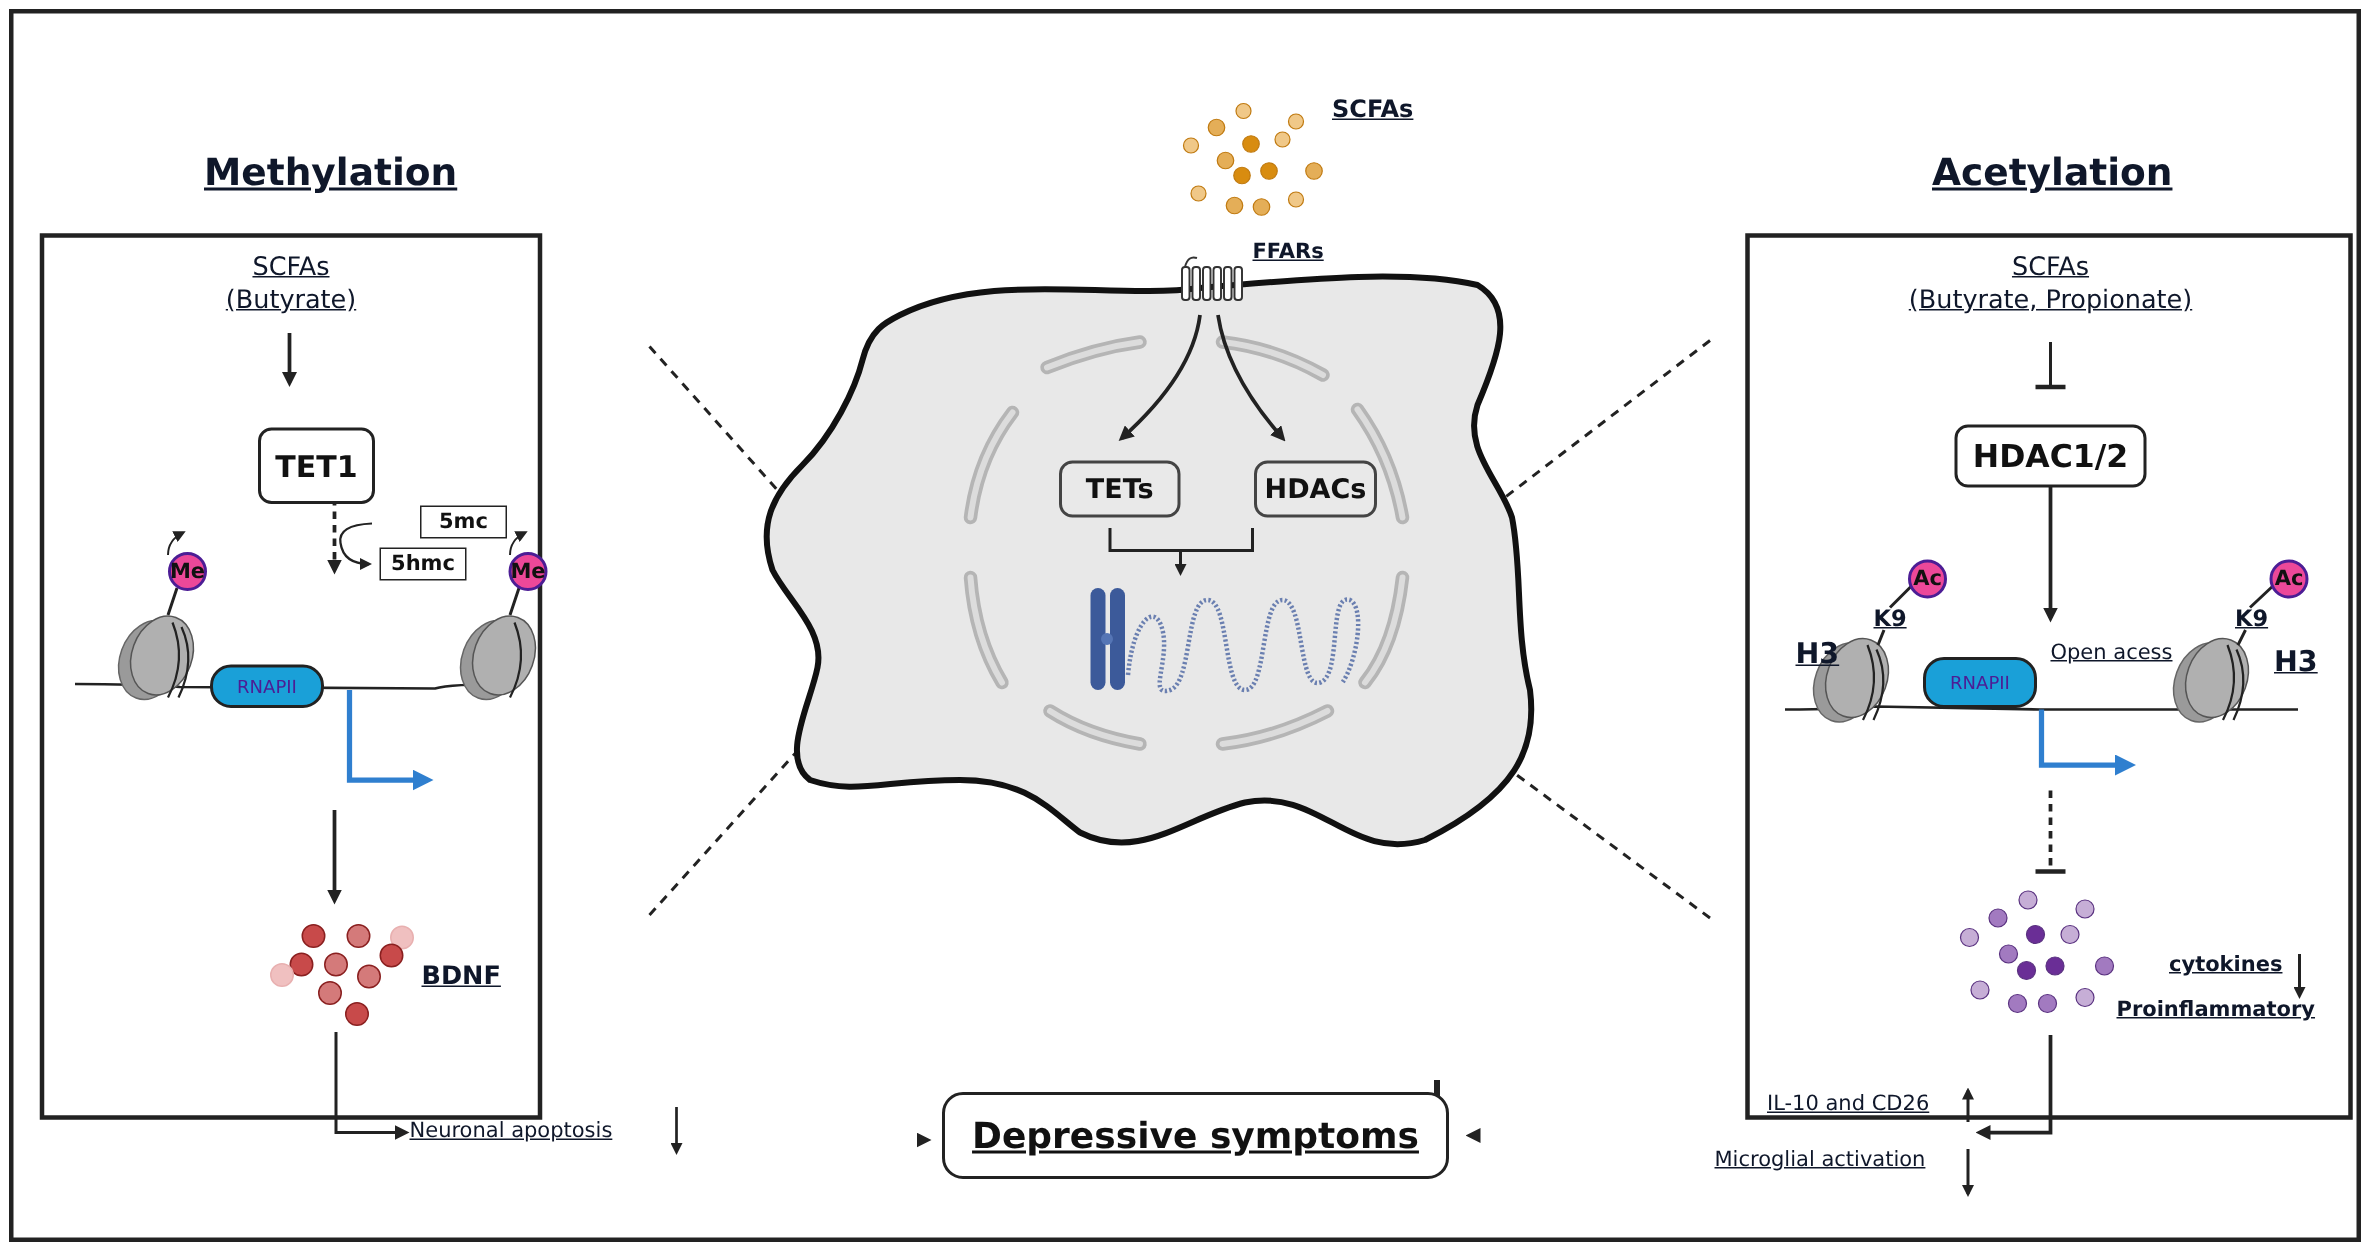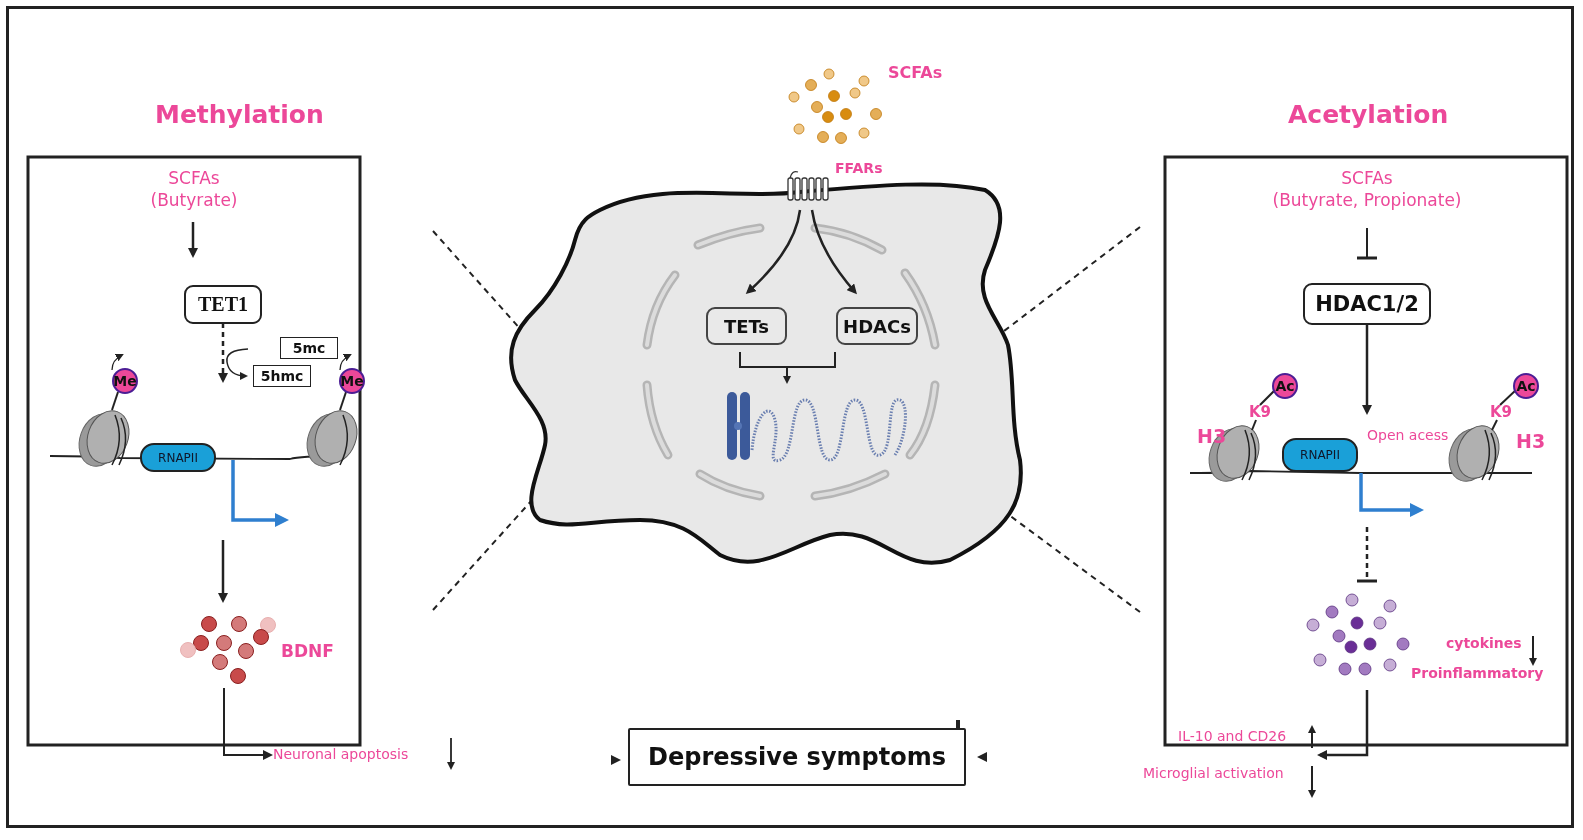--- a/index.html
+++ b/index.html
@@ -1,26 +1,26 @@
 <!DOCTYPE html>
 <html><head>
 <meta charset="utf-8">
 <style>
   html, body { margin:0; padding:0; background:#fff; }
   body { width:1583px; height:840px; position:relative; overflow:hidden; font-family:"DejaVu Sans", sans-serif; color:#111; }
   .frame { position:absolute; left:6px; top:6px; width:1568px; height:822px; border:3px solid #222; box-sizing:border-box; }
   svg.main { position:absolute; left:0; top:0; }
-  .t { position:absolute; white-space:nowrap; color:#ec4899; }
+  .t { position:absolute; white-space:nowrap; color:#0f172a;text-decoration:underline; }
   .title { font-size:25px; font-weight:bold; }
   .lbl { font-size:17px; text-align:center; line-height:22px; }
   .small { font-size:14px; }
   .box { position:absolute; border:2.5px solid #222; border-radius:9px; background:#fff; display:flex; align-items:center; justify-content:center; font-weight:bold; box-sizing:border-box; }
   .gbox { position:absolute; border:2.5px solid #444; border-radius:9px; background:#e9e9e9; display:flex; align-items:center; justify-content:center; font-weight:bold; box-sizing:border-box; font-size:18px; }
   .sqbox { position:absolute; border:1.5px solid #222; background:#fff; font-size:14px; font-weight:bold; display:flex; align-items:center; justify-content:center; box-sizing:border-box; }
-  .rnap { position:absolute; background:#1aa0d8; border:2.5px solid #222; border-radius:14px; color:#0f172a; font-size:12px; display:flex; align-items:center; justify-content:center; box-sizing:border-box; }
+  .rnap { position:absolute; background:#1aa0d8; border:2.5px solid #222; border-radius:14px; color:#4c1d95; font-size:12px; display:flex; align-items:center; justify-content:center; box-sizing:border-box; }
   .circ { position:absolute; width:26px; height:26px; border-radius:50%; border:2px solid #4c1d95; background:#ec4899; font-size:14px; font-weight:bold; display:flex; align-items:center; justify-content:center; box-sizing:border-box; }
 </style>
 </head>
 <body>
 
 <div class="frame"></div>
 
 <svg class="main" width="1583" height="840" viewBox="0 0 1583 840">
   <defs>
     <marker id="ah" markerWidth="10" markerHeight="10" refX="7" refY="5" orient="auto" markerUnits="userSpaceOnUse">
@@ -204,26 +204,26 @@
     <circle cx="1365" cy="669" r="6" fill="#a27ac0"></circle>
     <circle cx="1390" cy="665" r="6" fill="#c6aed6"></circle>
   </g>
   <line x1="1533" y1="636" x2="1533" y2="664" stroke="#222" stroke-width="2" marker-end="url(#ahs)"></line>
 
   <path d="M1367,690 L1367,755 L1320,755" fill="none" stroke="#222" stroke-width="2.5" marker-end="url(#ah)"></path>
   <line x1="1312" y1="748" x2="1312" y2="727" stroke="#222" stroke-width="2" marker-end="url(#ahs)"></line>
   <line x1="1312" y1="766" x2="1312" y2="796" stroke="#222" stroke-width="2" marker-end="url(#ahs)"></line>
 </svg>
 
-<div class="t title" style="left:155px; top:100px;">Methylation</div>
+<div class="t title" style="left:136px; top:100px;">Methylation</div>
 <div class="t lbl" style="left:148px; top:167px; width:92px;">
   <div>SCFAs</div>
   <div>(Butyrate)</div>
 </div>
-<div class="box" style="left:184px; top:285px; width:78px; height:39px; font-size:20px;font-family:Liberation Serif, serif;">TET1</div>
+<div class="box" style="left:172px; top:285px; width:78px; height:51px; font-size:20px;">TET1</div>
 <div class="sqbox" style="left:253px; top:337px; width:58px; height:22px;margin-left:27px;">5mc</div>
 <div class="sqbox" style="left:253px; top:365px; width:58px; height:22px;">5hmc</div>
 <div class="circ" style="left:112px; top:368px;">Me</div>
 <div class="circ" style="left:339px; top:368px;">Me</div>
 <div class="rnap" style="left:140px; top:443px; width:76px; height:29px;">RNAPII</div>
 <div class="t" style="left:281px; top:641px; font-size:17px; font-weight:bold;">BDNF</div>
 <div class="t small" style="left:273px; top:746px;">Neuronal apoptosis</div>
 
 <div class="t" style="left:888px; top:63px; font-size:16px; font-weight:bold;">SCFAs</div>
 <div class="t" style="left:835px; top:160px; font-size:14px; font-weight:bold;">FFARs</div>
@@ -242,13 +242,13 @@
 <div class="t" style="left:1490px; top:403px; font-size:15px; font-weight:bold;">K9</div>
 <div class="t" style="left:1197px; top:425px; font-size:19px; font-weight:bold;">H3</div>
 <div class="t" style="left:1516px; top:430px; font-size:19px; font-weight:bold;">H3</div>
 <div class="rnap" style="left:1282px; top:438px; width:76px; height:34px;">RNAPII</div>
 <div class="t" style="left:1367px; top:427px; font-size:14px;">Open acess</div>
 <div class="t" style="left:1411px; top:625px; font-size:14px; font-weight:bold;margin-top:40px;">Proinflammatory</div>
 <div class="t" style="left:1446px; top:635px; font-size:14px; font-weight:bold;">cytokines</div>
 <div class="t small" style="left:1178px; top:728px;">IL-10 and CD26</div>
 <div class="t small" style="left:1143px; top:765px;">Microglial activation</div>
 
-<div class="box" style="left:628px; top:728px; width:338px; height:58px; font-size:24px; border-radius:2px;">Depressive symptoms</div>
+<div class="box" style="left:628px; top:728px; width:338px; height:58px; font-size:24px; border-radius:14px;text-decoration:underline;">Depressive symptoms</div>
 
 </body></html>

